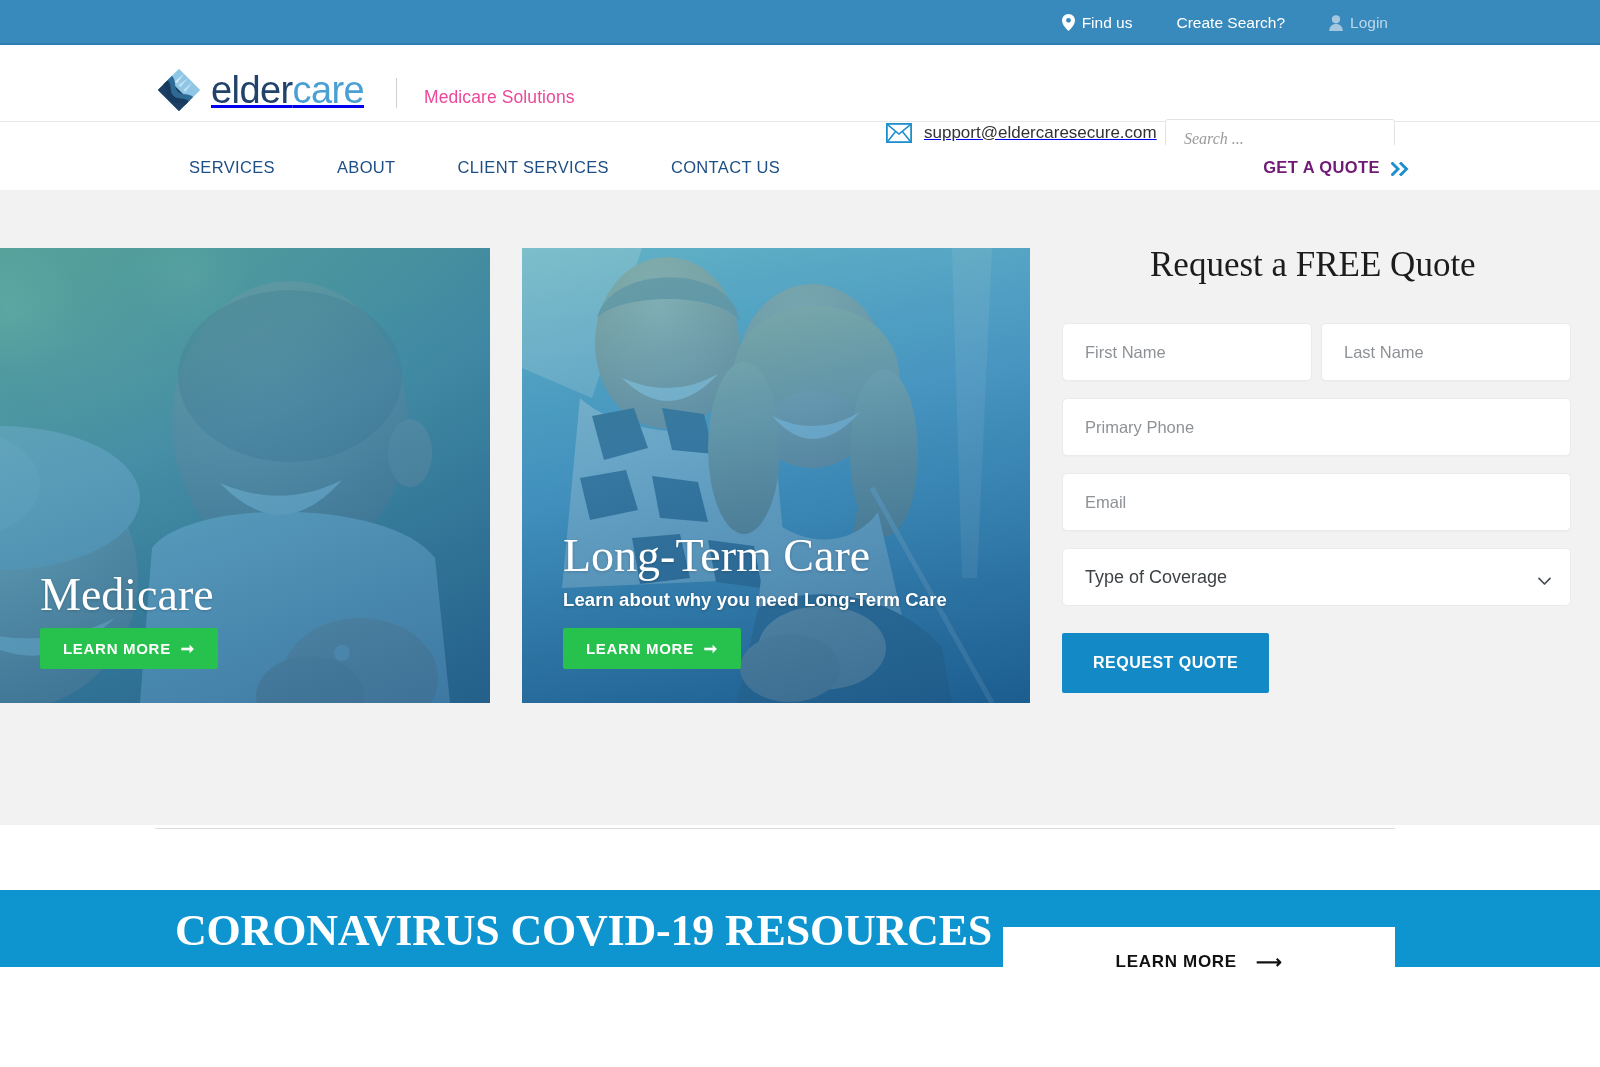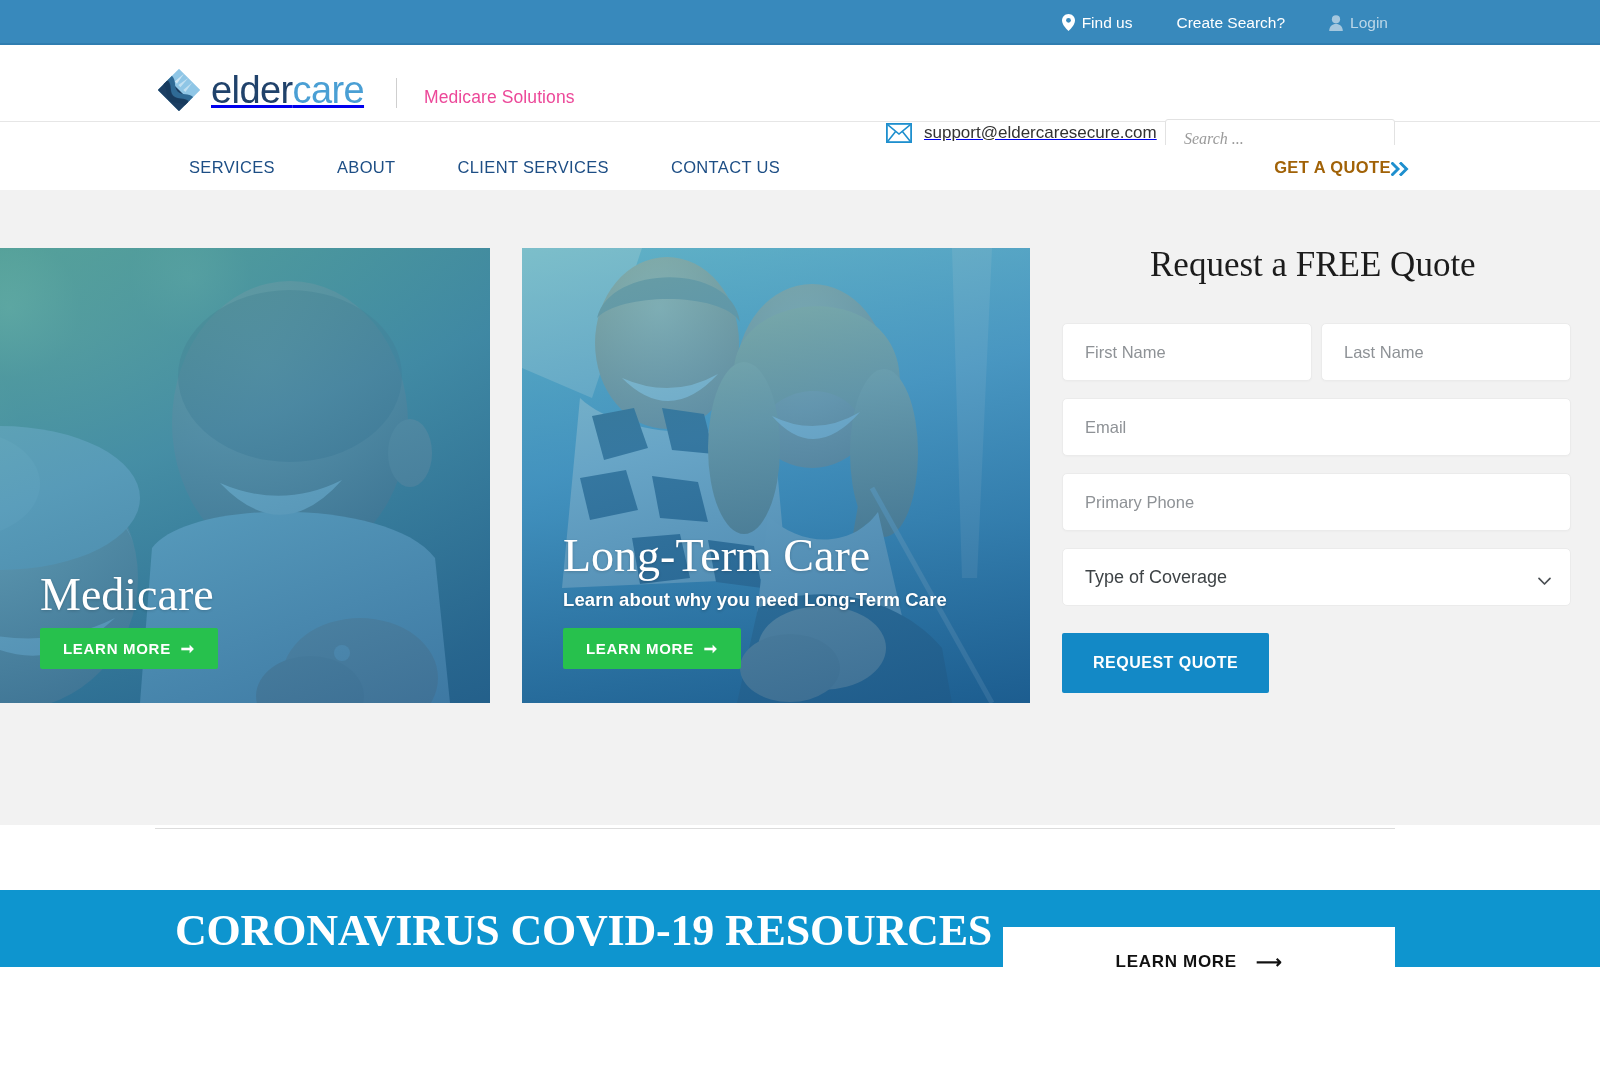--- a/index.html
+++ b/index.html
@@ -81,22 +81,22 @@
     display: flex; align-items: center;
   }
   .nav-link {
     color: #1d4e85; font-size: 16.5px; font-weight: 400;
     text-decoration: none; letter-spacing: .35px;
     padding: 0 31px; white-space: nowrap;
   }
   .nav-link:first-child { padding-left: 31px; }
   .quote-link {
     position: absolute; right: 190px; top: 0; height: 45px;
-    display: flex; align-items: center; 
-    color: #a16207; font-size: 16.5px; font-weight: 700;
+    display: flex; align-items: center; gap: 11px;
+    color: #701a75; font-size: 16.5px; font-weight: 700;
     letter-spacing: .4px; text-decoration: none;
   }
   .chev2 { display: block; width: 19px; height: 14px; }
 
   
   .hero {
     position: absolute; left: 0; top: 190px; width: 1600px; height: 635px;
     background: #f2f2f2;
   }
 
@@ -420,23 +420,23 @@
     </div>
 
     <div class="quote-form">
       <div class="quote-heading">Request a FREE Quote</div>
 
       <div class="row2">
         <input class="fld fld-half" type="text" placeholder="First Name" style="">
         <input class="fld fld-half" type="text" placeholder="Last Name" style="">
       </div>
 
+      <input class="fld fld-full" type="tel" placeholder="Primary Phone" style="">
+
       <input class="fld fld-full" type="email" placeholder="Email" style="">
-
-      <input class="fld fld-full" type="tel" placeholder="Primary Phone" style="">
 
       <div class="select-wrap">
         <select class="fld-select">
           <option>Type of Coverage</option>
         </select>
         <span class="sel-chev">
           <svg viewBox="0 0 13 9" width="13" height="9" xmlns="http://www.w3.org/2000/svg">
             <path d="M1 1.3 L6.5 7 L12 1.3" fill="none" stroke="#4a4f53" stroke-width="1.7" stroke-linecap="round" stroke-linejoin="round"></path>
           </svg>
         </span>

